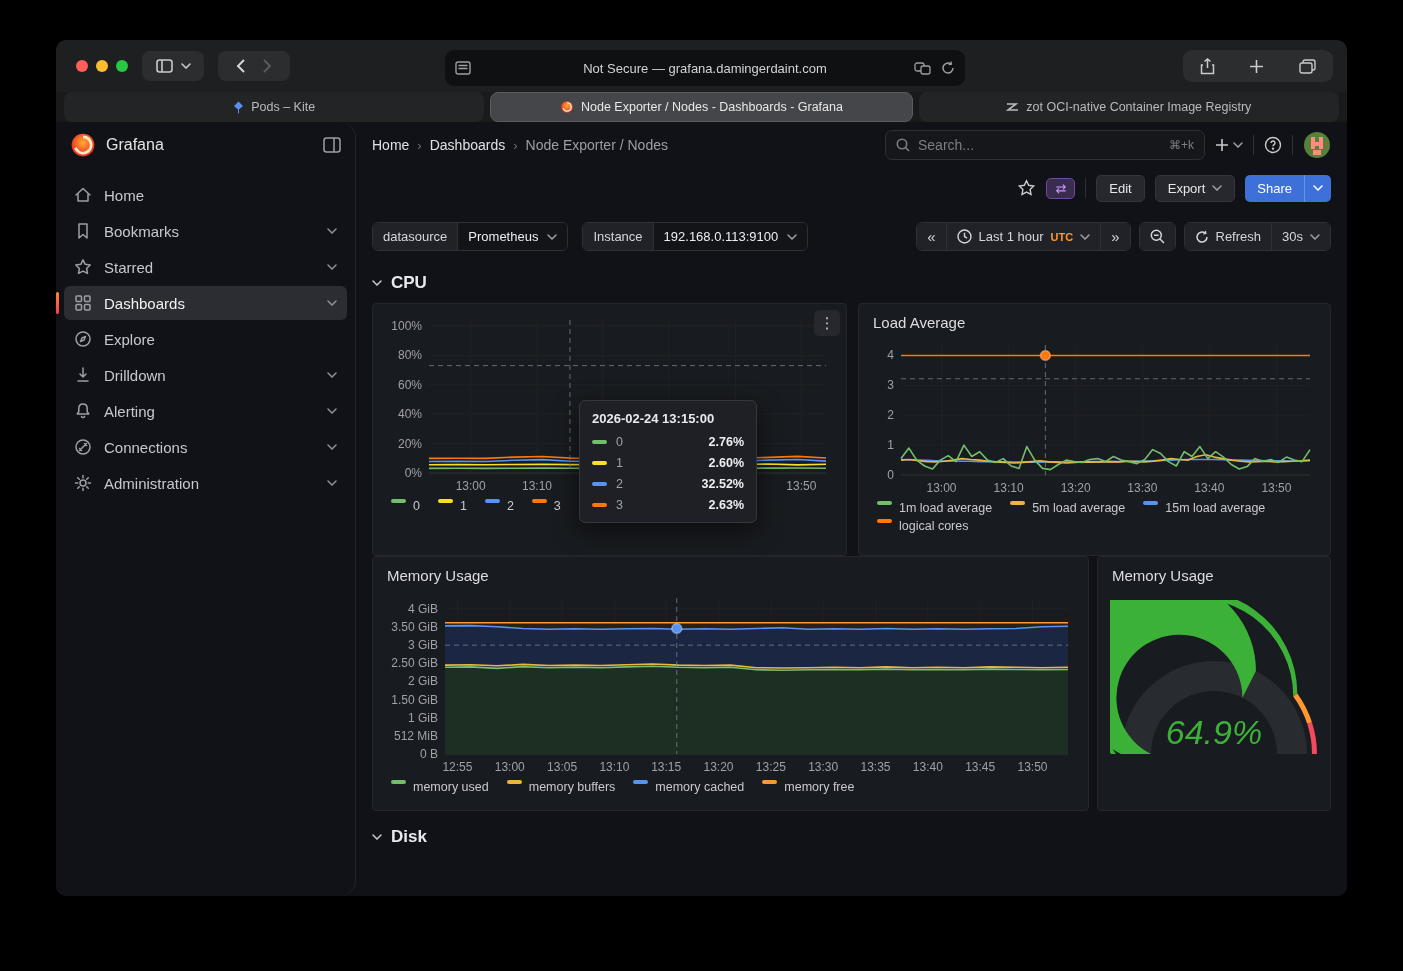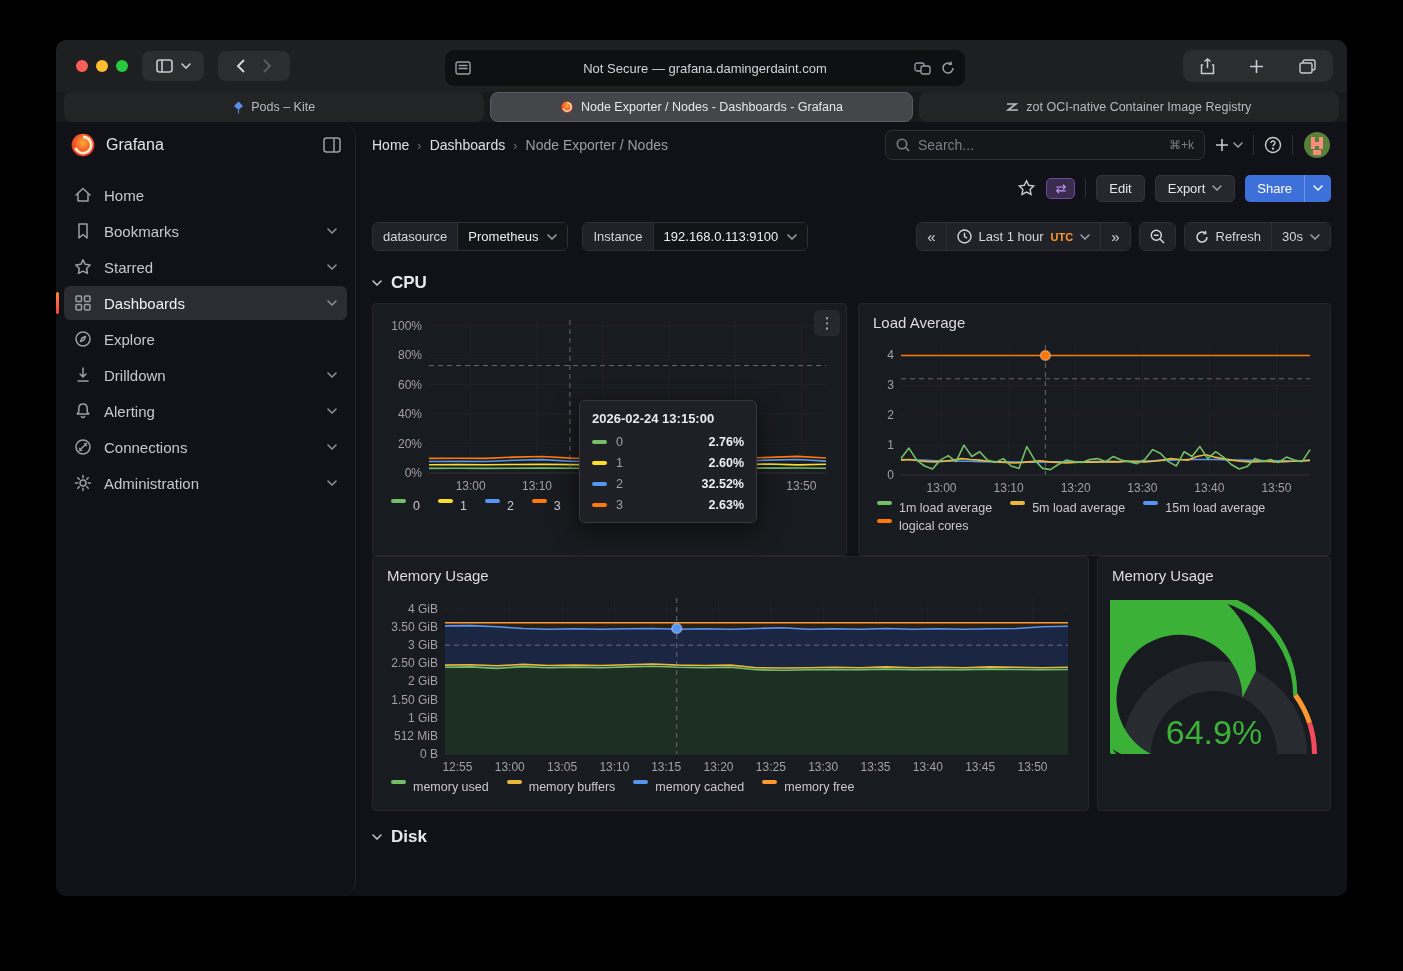--- a/index.html
+++ b/index.html
@@ -85,21 +85,21 @@
   .leg-item{display:flex;align-items:flex-start;gap:7px;}
   .leg-dash{width:15px;height:4px;border-radius:2px;}
   
   .tooltip{position:absolute;left:206px;top:96px;width:176px;background:#1e2025;border:1px solid #35373d;
     border-radius:6px;box-shadow:0 8px 24px rgba(0,0,0,.55);z-index:20;}
   .tt-head{padding:10px 12px 7px 12px;font-size:13px;font-weight:700;color:#e8e9ee;}
   .tt-rows{padding:2px 12px 10px 12px;display:flex;flex-direction:column;gap:7px;}
   .tt-row{display:flex;align-items:center;gap:9px;font-size:12.5px;}
   .tt-row .lab{color:#9fa1a7;flex:1;}
   .tt-row .val{color:#eceef2;font-weight:700;}
-  .gauge-wrap{display:flex;justify-content:center;margin-top:16px;}
+  .gauge-wrap{display:flex;justify-content:center;margin-top:16px;font-style:italic;}
 </style>
 </head>
 <body>
 
 <div class="window">
 
   <div class="titlebar">
     <div class="lights">
       <div class="light l-red"></div>
       <div class="light l-yellow"></div>

